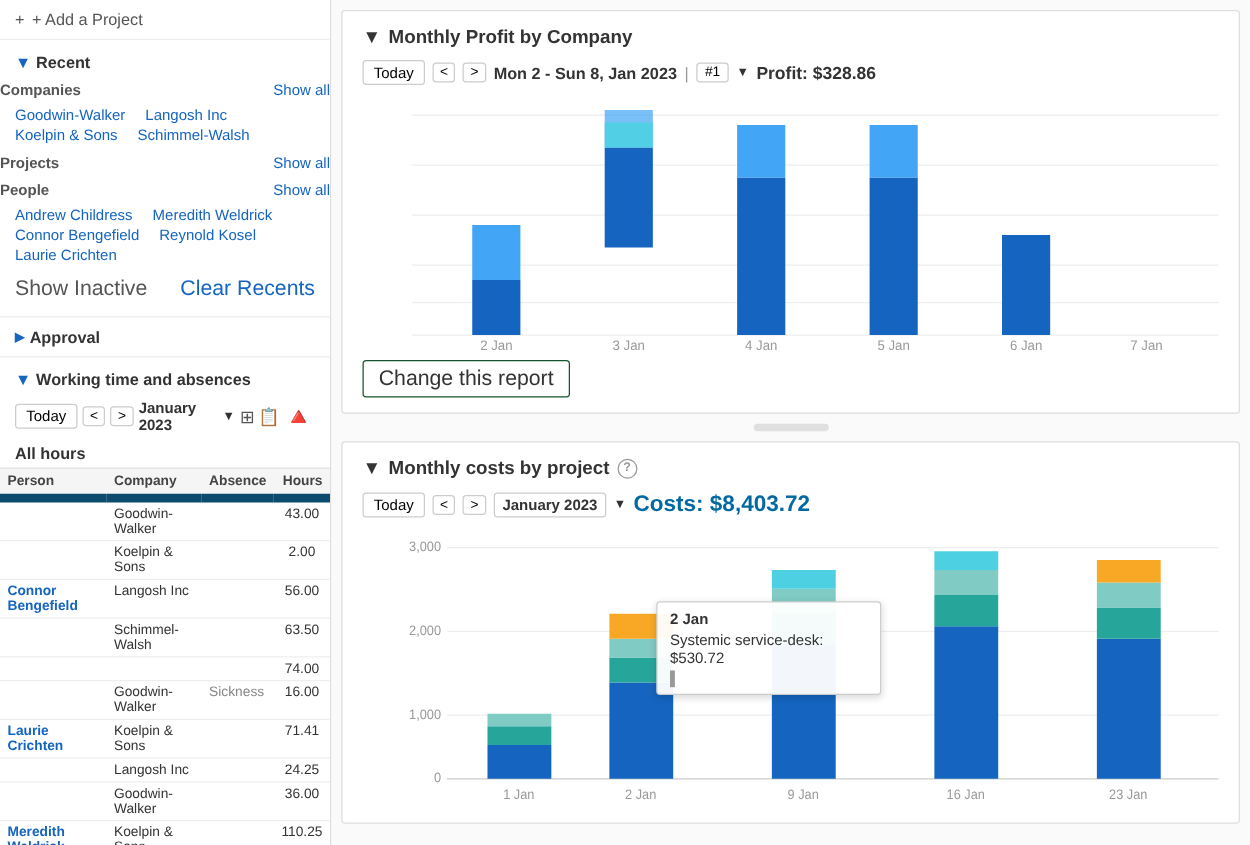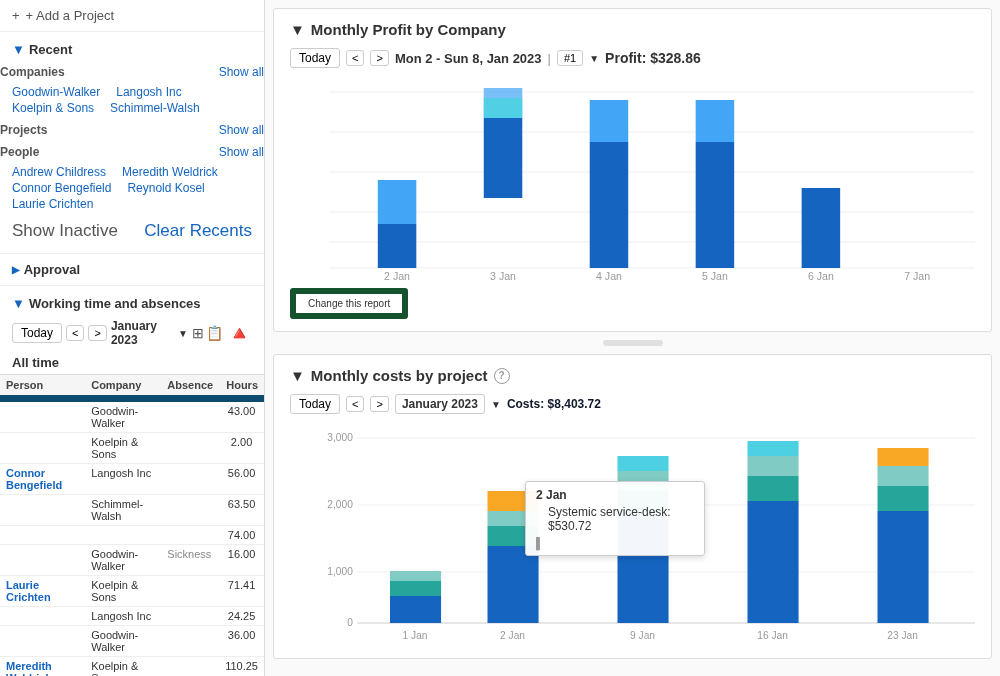--- a/index.html
+++ b/index.html
@@ -201,46 +201,46 @@
     
     .bar-chart-container {
       position: relative;
       height: 200px;
       margin-left: 30px;
     }
     .bar-chart-svg { width: 100%; height: 100%; }
 
     .change-report-btn {
       background: #fff;
-      border: 6px solid #14532d;
+      border: 1px solid #14532d;
       padding: 4px 12px;
       cursor: pointer;
-      font-size: 10px;
+      font-size: 17px;
       border-radius: 3px;
       margin-top: 8px;
       color: #333;
     }
 
     .help-icon {
       display: inline-flex;
       align-items: center;
       justify-content: center;
       width: 16px;
       height: 16px;
       border-radius: 50%;
       border: 1px solid #999;
       font-size: 10px;
       color: #999;
       cursor: pointer;
     }
 
     .costs-label {
-      font-size: 12px;
-      font-weight: bold;
-      color: #0f172a;
+      font-size: 18px;
+      font-weight: bold;
+      color: #0369a1;
       text-align: center;
     }
 
     
     .costs-chart-container {
       position: relative;
       height: 220px;
       margin-left: 35px;
     }
 
@@ -248,21 +248,21 @@
     .tooltip-box {
       background: rgba(255,255,255,0.95);
       border: 1px solid #ccc;
       padding: 6px 10px;
       font-size: 12px;
       border-radius: 3px;
       box-shadow: 0 2px 6px rgba(0,0,0,0.15);
       pointer-events: none;
     }
     .tooltip-date { font-weight: bold; margin-bottom: 3px; }
-    .tooltip-value { color: #333; margin-left: 12px; }
+    .tooltip-value { color: #333; }
 
     .scrollbar-hint {
       height: 6px;
       background: #e0e0e0;
       border-radius: 3px;
       margin: 4px 0 8px 0;
       width: 60px;
       margin-left: auto;
       margin-right: auto;
     }
@@ -333,21 +333,21 @@
       <button class="nav-btn">&gt;</button>
       <span class="month-label">January 2023</span>
       <span class="dropdown-arrow">▼</span>
       <div class="wt-icons">
         <span class="wt-icon" title="Table view" style="font-size:14px; color:#555;">⊞</span>
         <span class="wt-icon" title="Export" style="font-size:14px; color:#555;">📋</span>
         <span class="wt-icon" title="Drive" style="font-size:20px;">🔺</span>
       </div>
     </div>
 
-    <div class="all-hours-label">All time</div>
+    <div class="all-hours-label">All hours</div>
 
     <table class="wt-table">
       <thead>
         <tr>
           <th>Person</th>
           <th>Company</th>
           <th>Absence</th>
           <th class="right">Hours</th>
         </tr>
       </thead>

